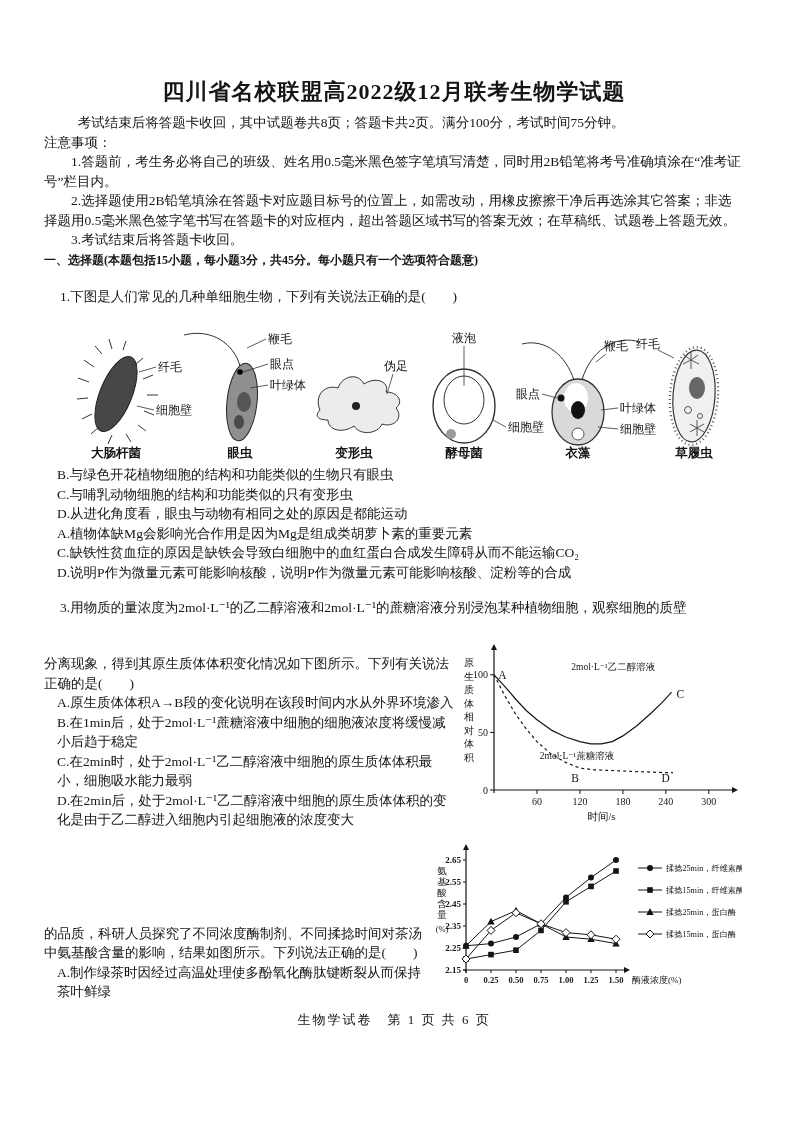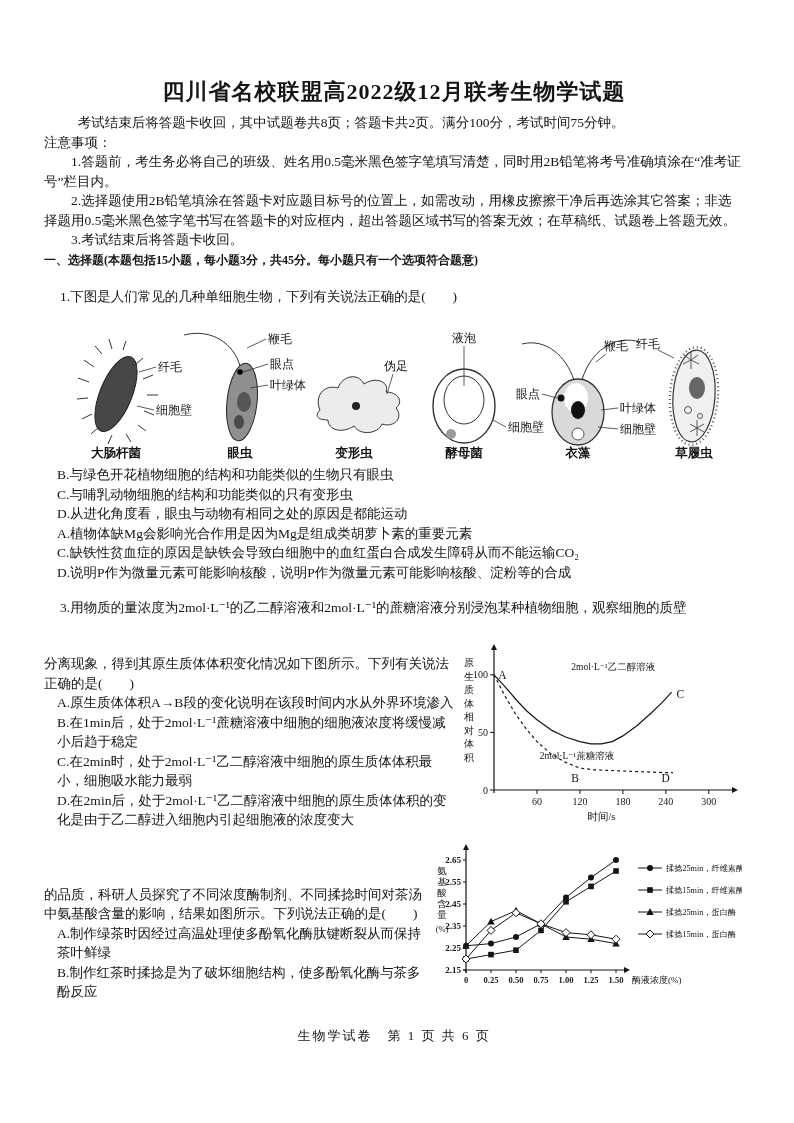--- a/index.html
+++ b/index.html
@@ -12,21 +12,21 @@
   .notice-title{font-weight:400}
   .note{text-indent:2em}
   .sec-heading{font-weight:700;font-size:12px;line-height:21px}
   .stem{margin:16px}
   .opt{padding-left:13px}
   .row{display:flex;align-items:flex-end}
   .col{flex:1;min-width:0}
   .q3-chart-col{width:286px;flex:none}
   .q4-chart-col{width:312px;flex:none}
   .figwrap{margin:1px 0 1px 0}
-  .footer{text-align:center;margin-top:24px;font-size:13px;letter-spacing:2px}
+  .footer{text-align:center;margin-top:8px;font-size:13px;letter-spacing:2px}
   svg{display:block}
   svg text{font-family:"Liberation Serif","DejaVu Serif",serif;fill:#151515}
 </style>
 </head>
 <body>
 
 <div class="page">
 
   <h1 class="title">四川省名校联盟高2022级12月联考生物学试题</h1>
   <p class="intro">考试结束后将答题卡收回，其中试题卷共8页；答题卡共2页。满分100分，考试时间75分钟。</p>
@@ -176,21 +176,20 @@
           <text x="218.61290322580646" y="63.84" font-size="11.5">C</text>
           <text x="203.5741935483871" y="147.936" font-size="11.5">D</text>
         </svg>
     </div>
   </div>
 
   <div class="row">
     <div class="col">
       <p>的品质，科研人员探究了不同浓度酶制剂、不同揉捻时间对茶汤中氨基酸含量的影响，结果如图所示。下列说法正确的是(　　)</p>
       <p class="opt">A.制作绿茶时因经过高温处理使多酚氧化酶肽键断裂从而保持茶叶鲜绿</p>
-      <p class="opt">B.制作红茶时揉捻是为了破坏细胞结构，使多酚氧化酶与茶多酚反应</p>
     </div>
     <div class="q4-chart-col">
       <svg id="chart2" width="310" height="172" viewBox="0 0 310 172">
           <line x1="31" y1="140" x2="194" y2="140" stroke="#151515" stroke-width="1.2"></line>
           <line x1="34" y1="143" x2="34" y2="18" stroke="#151515" stroke-width="1.2"></line>
           <path d="M31,20 L34,14 L37,20 Z" fill="#151515"></path>
           <path d="M192,137 L198,140 L192,143 Z" fill="#151515"></path>
           <line x1="31" y1="140" x2="34" y2="140" stroke="#151515"></line>
           <text x="29" y="143" font-size="9" text-anchor="end" font-weight="700">2.15</text>
           <line x1="31" y1="117.99999999999997" x2="34" y2="117.99999999999997" stroke="#151515"></line>

